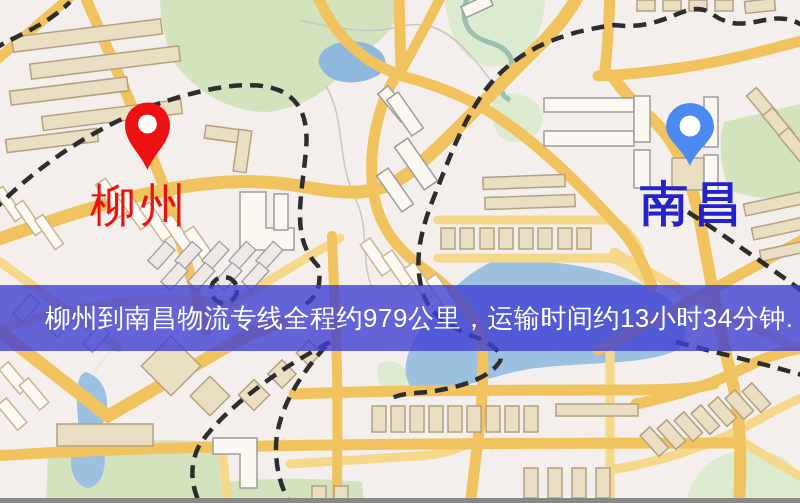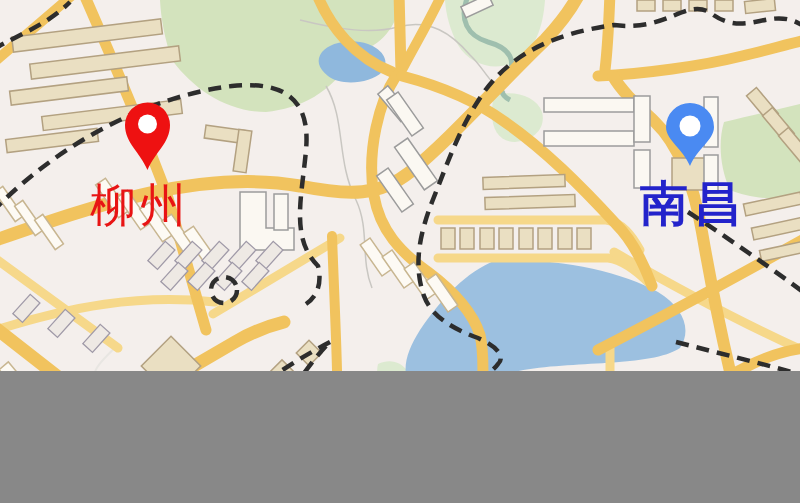--- a/index.html
+++ b/index.html
@@ -1,17 +1,17 @@
 <!DOCTYPE html>
 <html><head>
 <meta charset="utf-8">
 <style>
   html,body{margin:0;padding:0;background:#888;}
   .stage{
-    position:relative;width:800px;height:371px;overflow:hidden;
+    position:relative;width:800px;height:498px;overflow:hidden;
     font-family:"Liberation Sans","DejaVu Sans",sans-serif;
     background:#f4efec;
   }
   .stage svg{position:absolute;left:0;top:0;}
   .bldg-beige rect{fill:#eadfc2;stroke:#b3a181;stroke-width:1.5;}
   .bldg-white rect,.bldg-white path{fill:#fbf8f2;stroke:#9c9c9c;stroke-width:1.5;}
   .bldg-tan rect{fill:#fdfaf4;stroke:#c8b691;stroke-width:1.5;}
   .bldg-gray rect{fill:#eee9e4;stroke:#a09aa8;stroke-width:1.3;}
   .city-label{font-family:"Liberation Sans","DejaVu Sans",sans-serif;}
   .origin-label{font-size:46px;font-weight:500;letter-spacing:4px;}
@@ -221,13 +221,16 @@
 
     <g>
       <path fill="#4a8af2" d="M690,166 C683,149 666,140 666,127 A24,24 0 1 1 714,127 C714,140 697,149 690,166 Z"></path>
       <circle cx="690" cy="126" r="10.5" fill="#ffffff"></circle>
     </g>
 
     <text class="city-label origin-label" x="90" y="221" fill="#e81414">柳州</text>
     <text class="city-label dest-label" x="640" y="220" fill="#2323cb">南昌</text>
   </svg>
 
+  <div class="banner">
+    <span>柳州到南昌物流专线全程约979公里，运输时间约13小时34分钟.</span>
+  </div>
 </div>
 
 </body></html>

